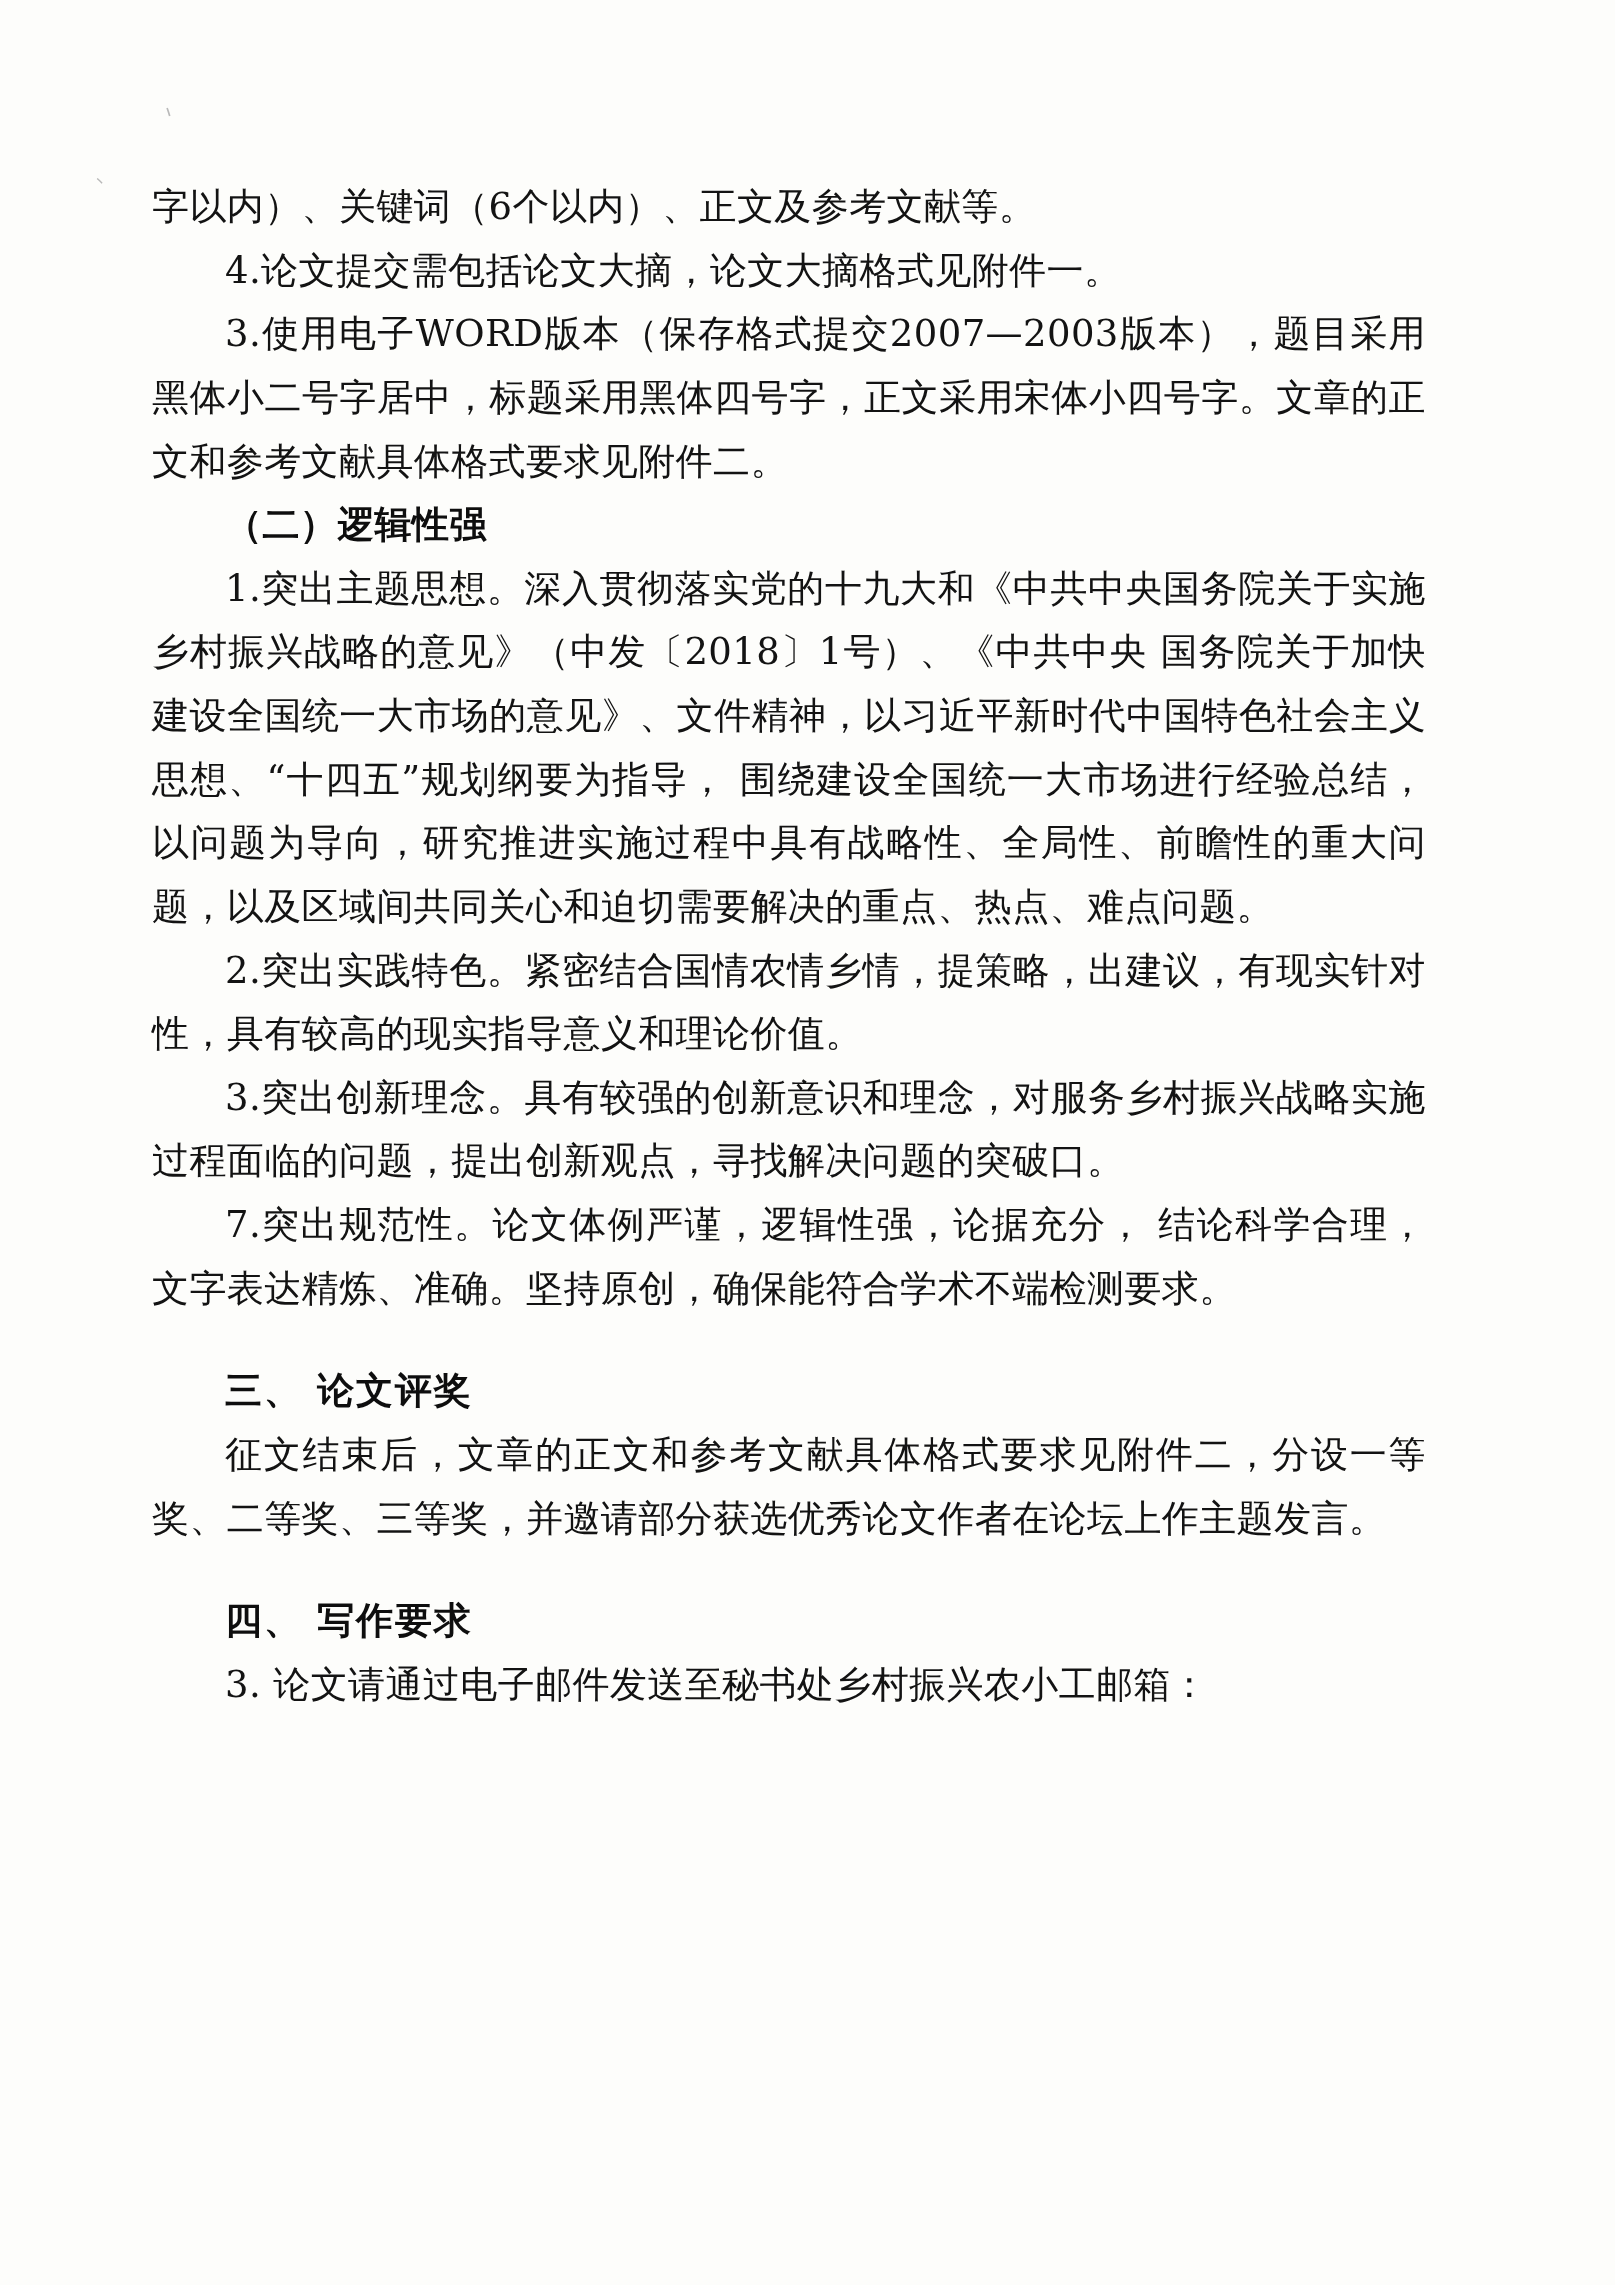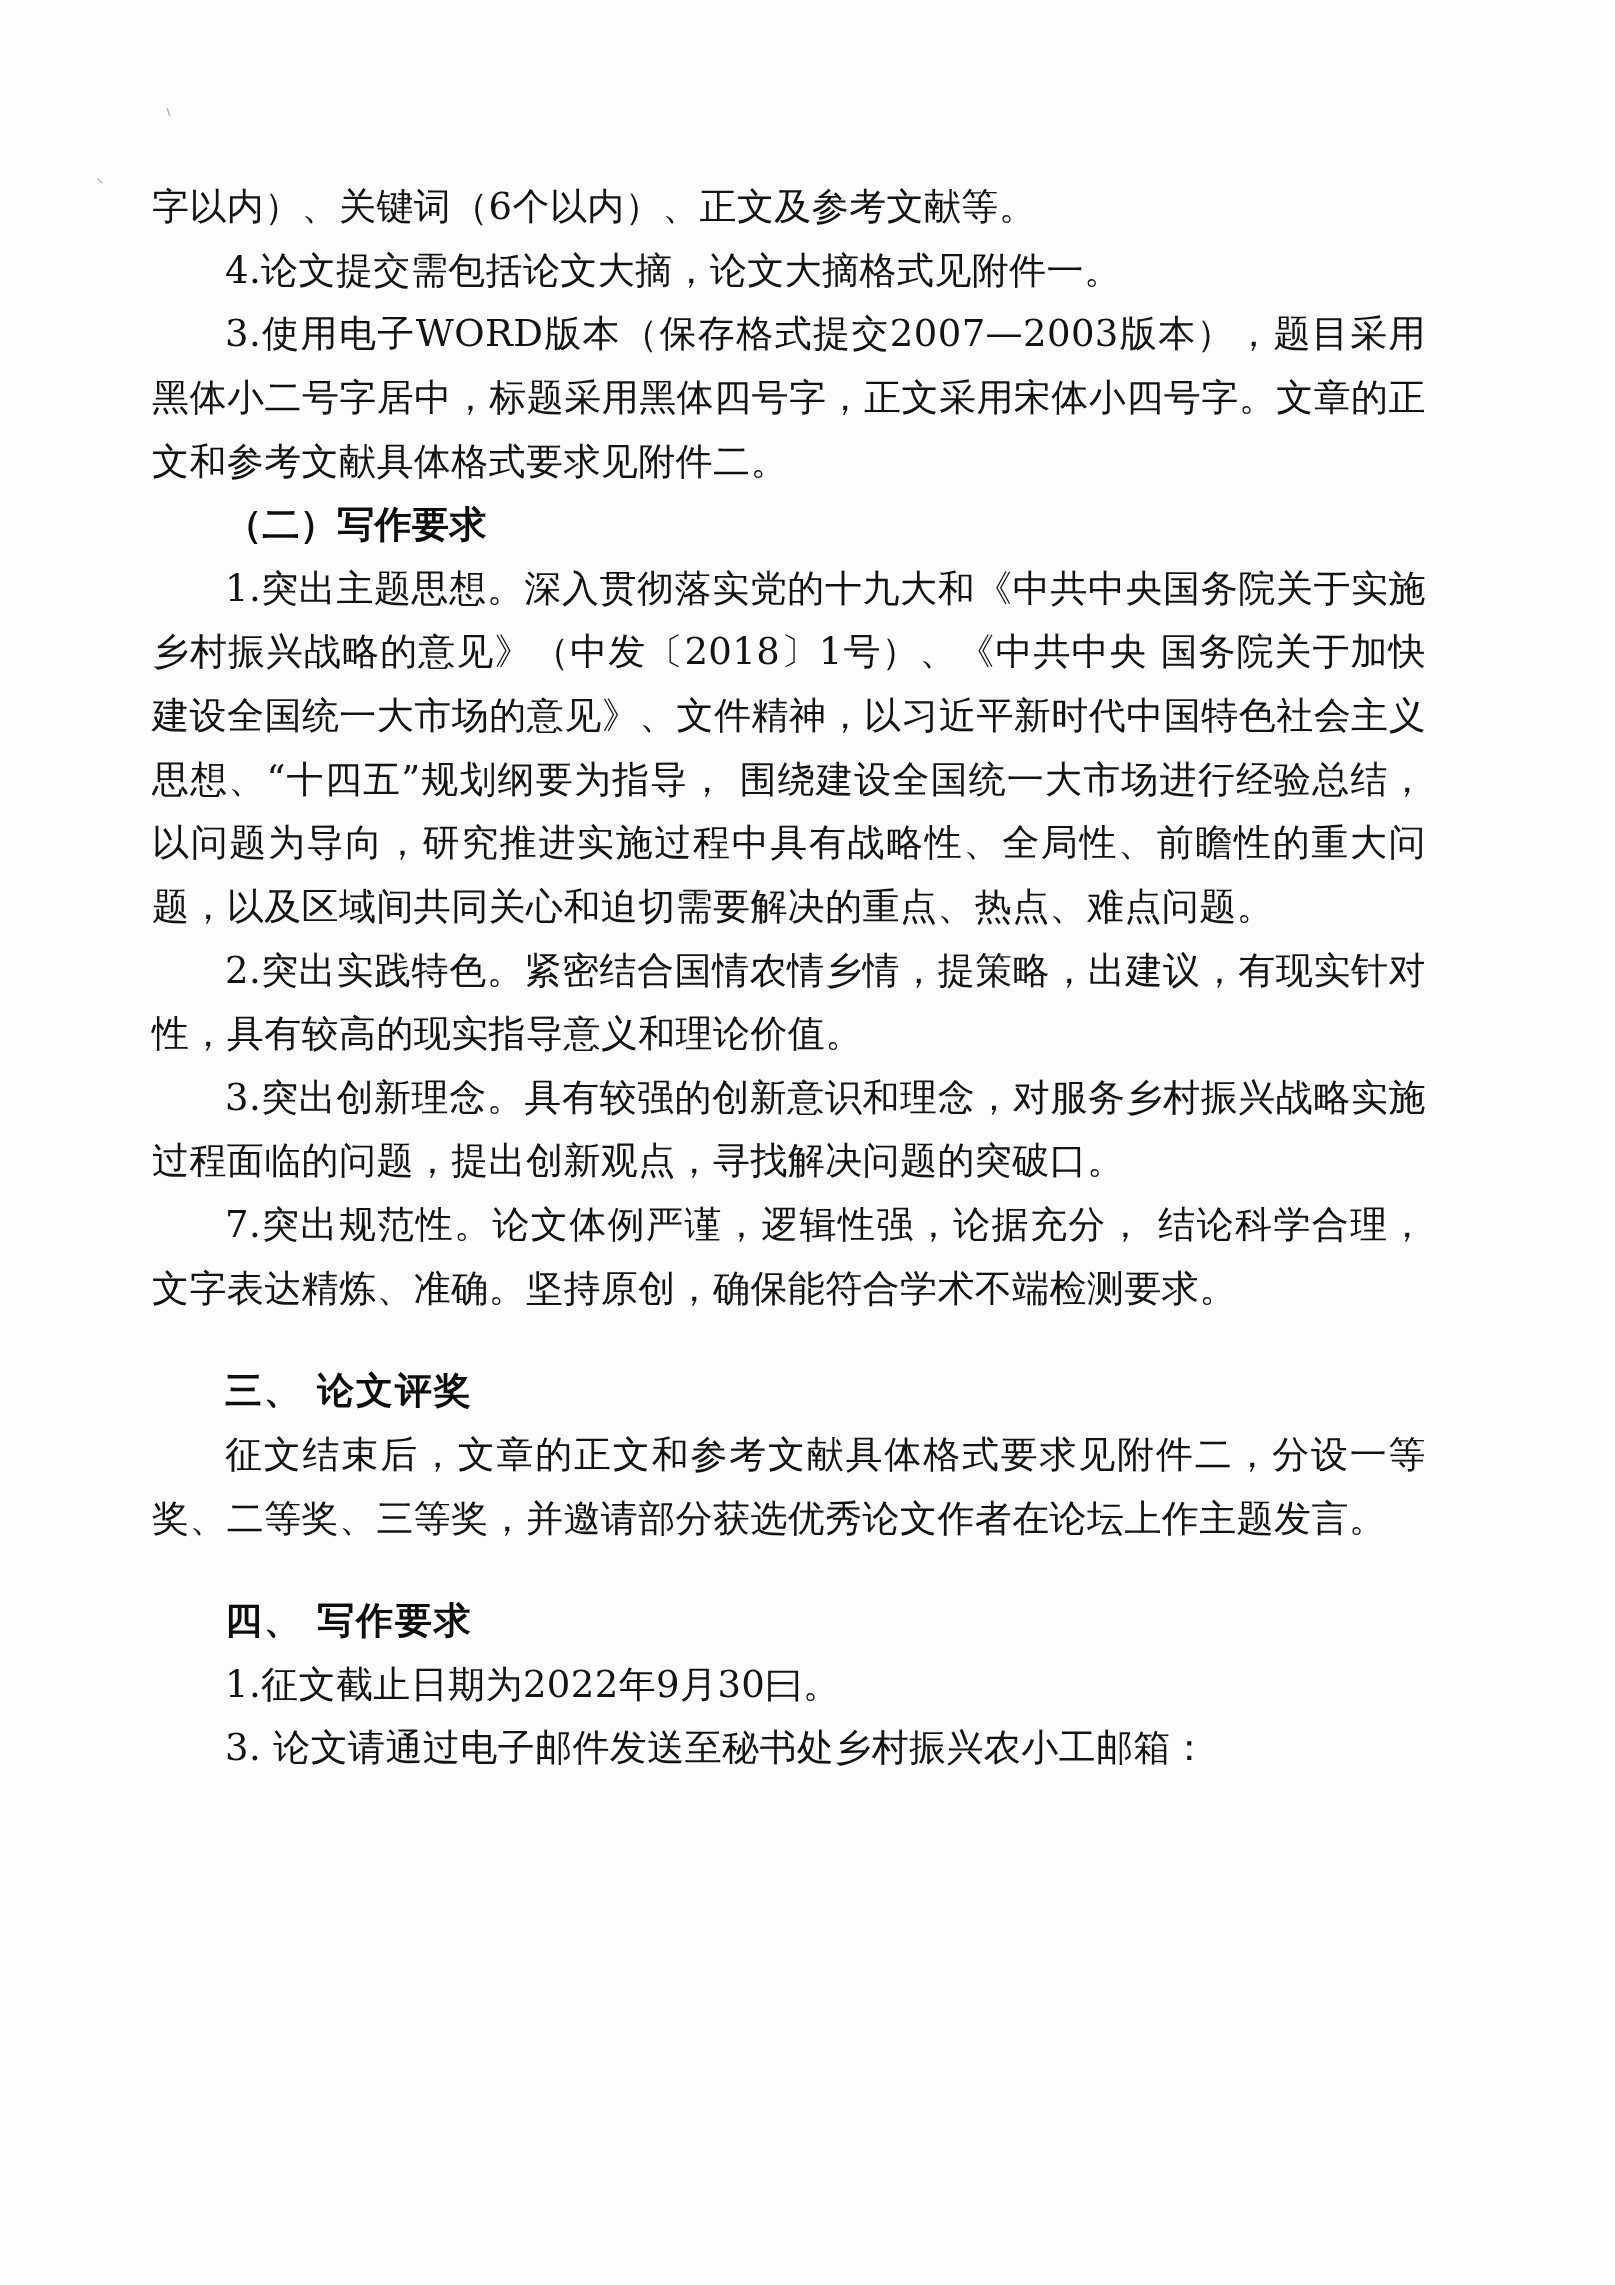--- a/index.html
+++ b/index.html
@@ -77,39 +77,38 @@
   <span class="scan-mark" style="left:93px; top:175px; transform:rotate(-10deg); font-size:16px;">丶</span>
 
   <div class="content">
 
     <p>字以内）、关键词（6个以内）、正文及参考文献等。</p>
 
     <p class="indent">4.论文提交需包括论文大摘，论文大摘格式见附件一。</p>
 
     <p class="indent">3.使用电子WORD版本（保存格式提交2007—2003版本），题目采用黑体小二号字居中，标题采用黑体四号字，正文采用宋体小四号字。文章的正文和参考文献具体格式要求见附件二。</p>
 
-    <p class="heading">（二）写作要求</p>
+    <p class="heading">（二）逻辑性强</p>
 
     <p class="indent">1.突出主题思想。深入贯彻落实党的十九大和《中共中央国务院关于实施乡村振兴战略的意见》（中发〔2018〕1号）、《中共中央 国务院关于加快建设全国统一大市场的意见》、文件精神，以习近平新时代中国特色社会主义思想、“十四五”规划纲要为指导， 围绕建设全国统一大市场进行经验总结，以问题为导向，研究推进实施过程中具有战略性、全局性、前瞻性的重大问题，以及区域间共同关心和迫切需要解决的重点、热点、难点问题。</p>
 
     <p class="indent">2.突出实践特色。紧密结合国情农情乡情，提策略，出建议，有现实针对性，具有较高的现实指导意义和理论价值。</p>
 
     <p class="indent">3.突出创新理念。具有较强的创新意识和理念，对服务乡村振兴战略实施过程面临的问题，提出创新观点，寻找解决问题的突破口。</p>
 
     <p class="indent">7.突出规范性。论文体例严谨，逻辑性强，论据充分， 结论科学合理，文字表达精炼、准确。坚持原创，确保能符合学术不端检测要求。</p>
 
     <div class="gap-md"></div>
 
     <p class="section-heading">三、 论文评奖</p>
 
     <p class="indent">征文结束后，文章的正文和参考文献具体格式要求见附件二，分设一等奖、二等奖、三等奖，并邀请部分获选优秀论文作者在论坛上作主题发言。</p>
 
     <div class="gap-md"></div>
 
     <p class="section-heading">四、 写作要求</p>
 
-    <p class="indent">1.征文截止日期为2022年9月30曰。</p>
 
     <p class="indent">3. 论文请通过电子邮件发送至秘书处乡村振兴农小工邮箱：</p>
 
   </div>
 </div>
 
 
 </body></html>

